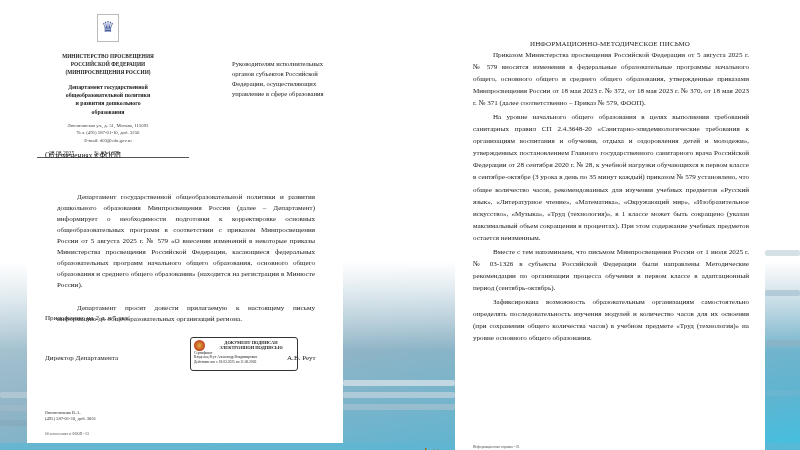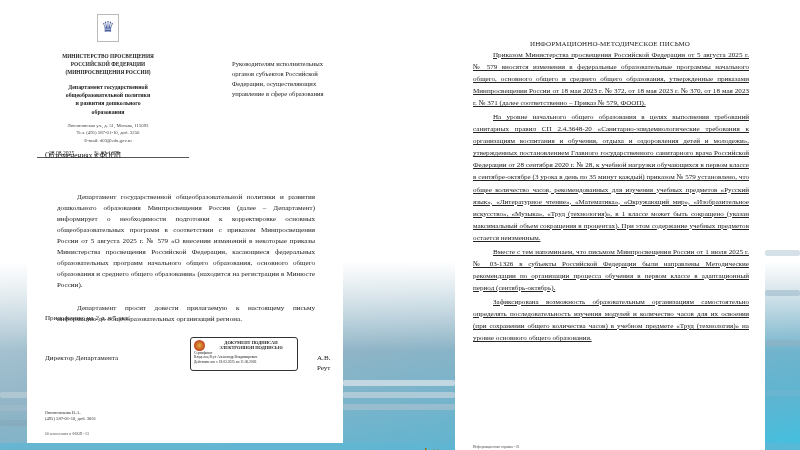--- a/index.html
+++ b/index.html
@@ -45,26 +45,26 @@
     .body-left p { margin: 12px; text-indent: 20px; }
     .attach { position: absolute; left: 18px; top: 313px; font-size: 7.1px; }
     .director { position: absolute; left: 18px; top: 353px; font-size: 7.1px; }
     .stamp {
       position: absolute; left: 163px; top: 337px; width: 108px; height: 34px;
       border: 1.2px solid #333; border-radius: 3px; box-sizing: border-box; padding: 2px 3px;
       font-size: 3.6px; line-height: 1.3;
     }
     .stamp-title { font-weight: bold; font-size: 4.4px; text-align: center; padding-left: 14px; line-height: 1.2; }
     .stamp-emblem { position: absolute; left: 3px; top: 2px; width: 11px; height: 11px; border-radius: 50%; background: radial-gradient(circle, #e0b040 0%, #c04020 70%); }
-    .signer { position: absolute; left: 290px; top: 353px; font-size: 7.1px; }
+    .signer { position: absolute; left: 260px; top: 353px; font-size: 7.1px; }
     .executor { position: absolute; left: 18px; top: 410px; font-size: 4.6px; line-height: 1.4; color: #333; }
     .footer-left { position: absolute; left: 18px; top: 432px; font-size: 3.6px; color: #555; }
 
     .title-right { position: absolute; left: 0; width: 310px; top: 26px; text-align: center; font-size: 7px; letter-spacing: .1px; }
-    .body-right { text-align: justify; font-size: 7.1px; line-height: 1.7; text-decoration: underline; }
+    .body-right { text-align: justify; font-size: 7.1px; line-height: 1.7; }
     .body-right p { margin: 0 0 2px 0; text-indent: 20px; }
     .footer-right { position: absolute; left: 18px; top: 432px; font-size: 3.6px; color: #555; }
   </style>
 </head>
 <body>
 
 <div class="bg-tech">
   <div class="stripe" style="left:0;top:392px;width:110px;background:#b8ccd6;"></div>
   <div class="stripe" style="left:0;top:405px;width:80px;background:#9fbac8;"></div>
   <div class="stripe" style="left:0;top:420px;width:60px;background:#86a9bb;"></div>

